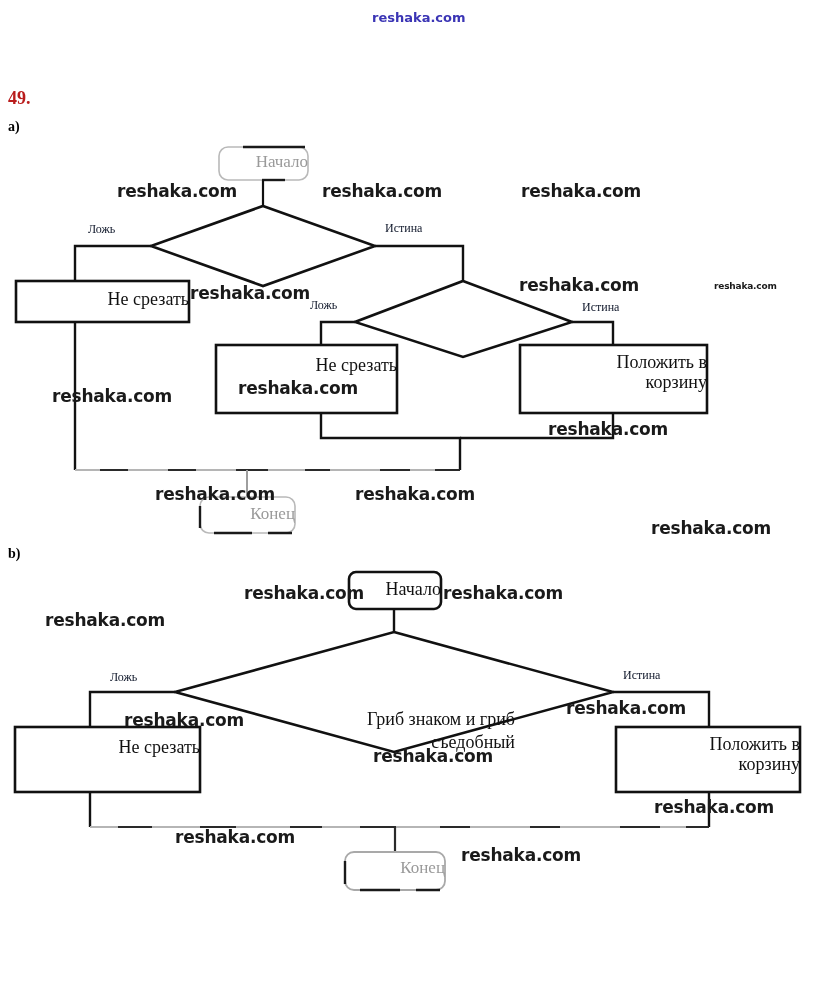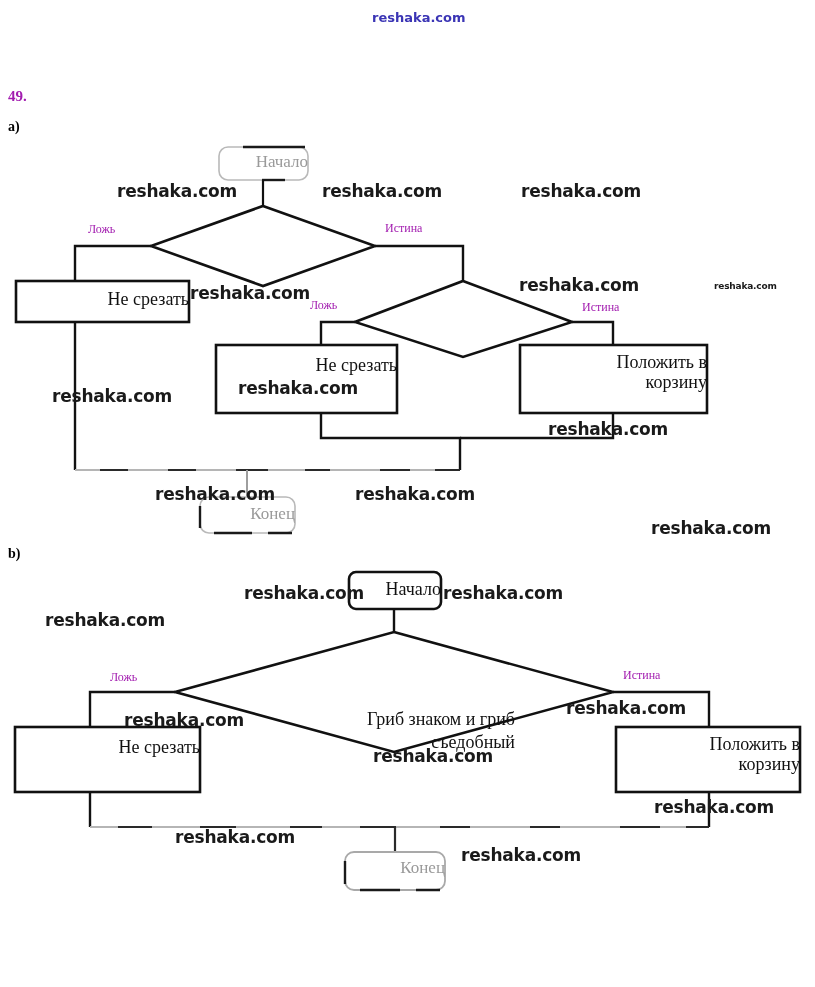--- a/index.html
+++ b/index.html
@@ -49,35 +49,35 @@
     text-align: right;
     line-height: 1.12;
   }
   .faded {
     color: #9a9a9a;
   }
   .branch-label {
     position: absolute;
     font-family: "Liberation Serif", "DejaVu Serif", serif;
     font-size: 12px;
-    color: #a21caf;
+    color: #0f172a;
     white-space: nowrap;
   }
   .section-label {
     position: absolute;
     font-family: "Liberation Serif", "DejaVu Serif", serif;
     font-weight: 700;
     color: #000000;
   }
   .task-number {
     position: absolute;
     font-family: "Liberation Serif", "DejaVu Serif", serif;
     font-weight: 700;
-    font-size: 15px;
-    color: #a21caf;
+    font-size: 18px;
+    color: #b91c1c;
   }
 </style>
 </head>
 <body>
 
 <div class="page">
 
   <div class="wm wm-top" style="left:372px; top:10px; font-size:13px;">reshaka.com</div>
 
   <div class="task-number" style="left:8px; top:88px;">49.</div>

